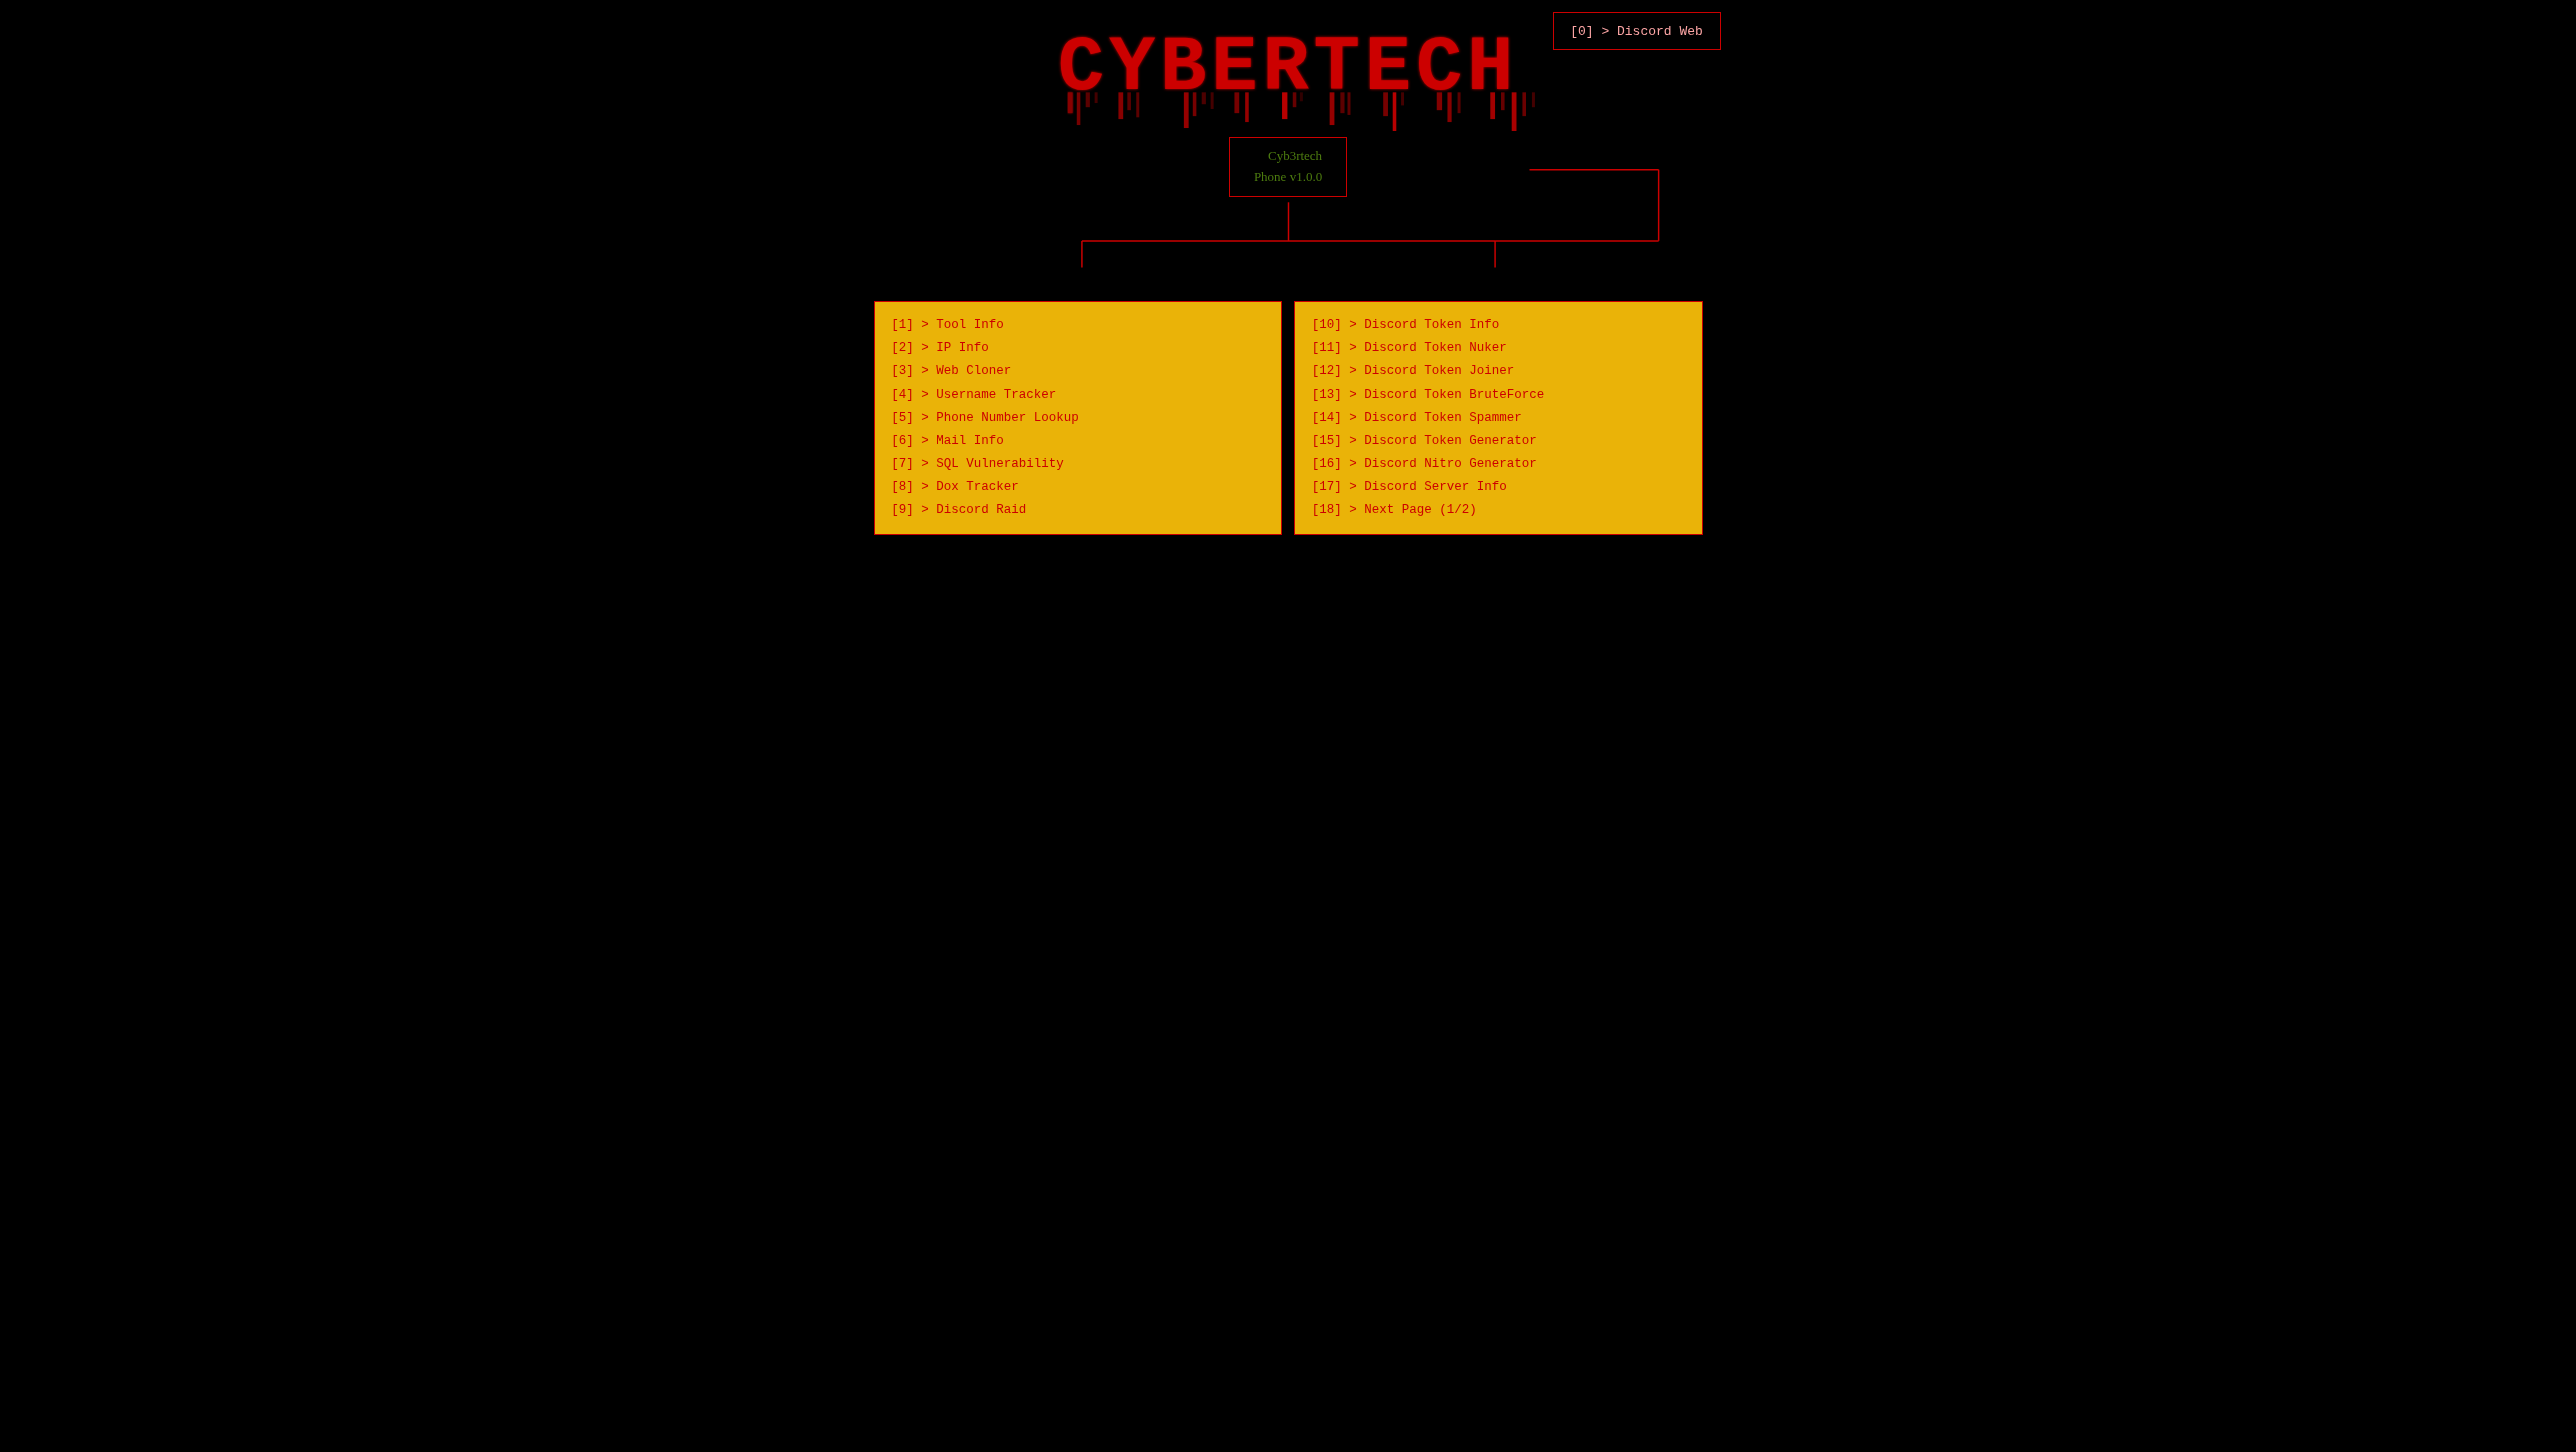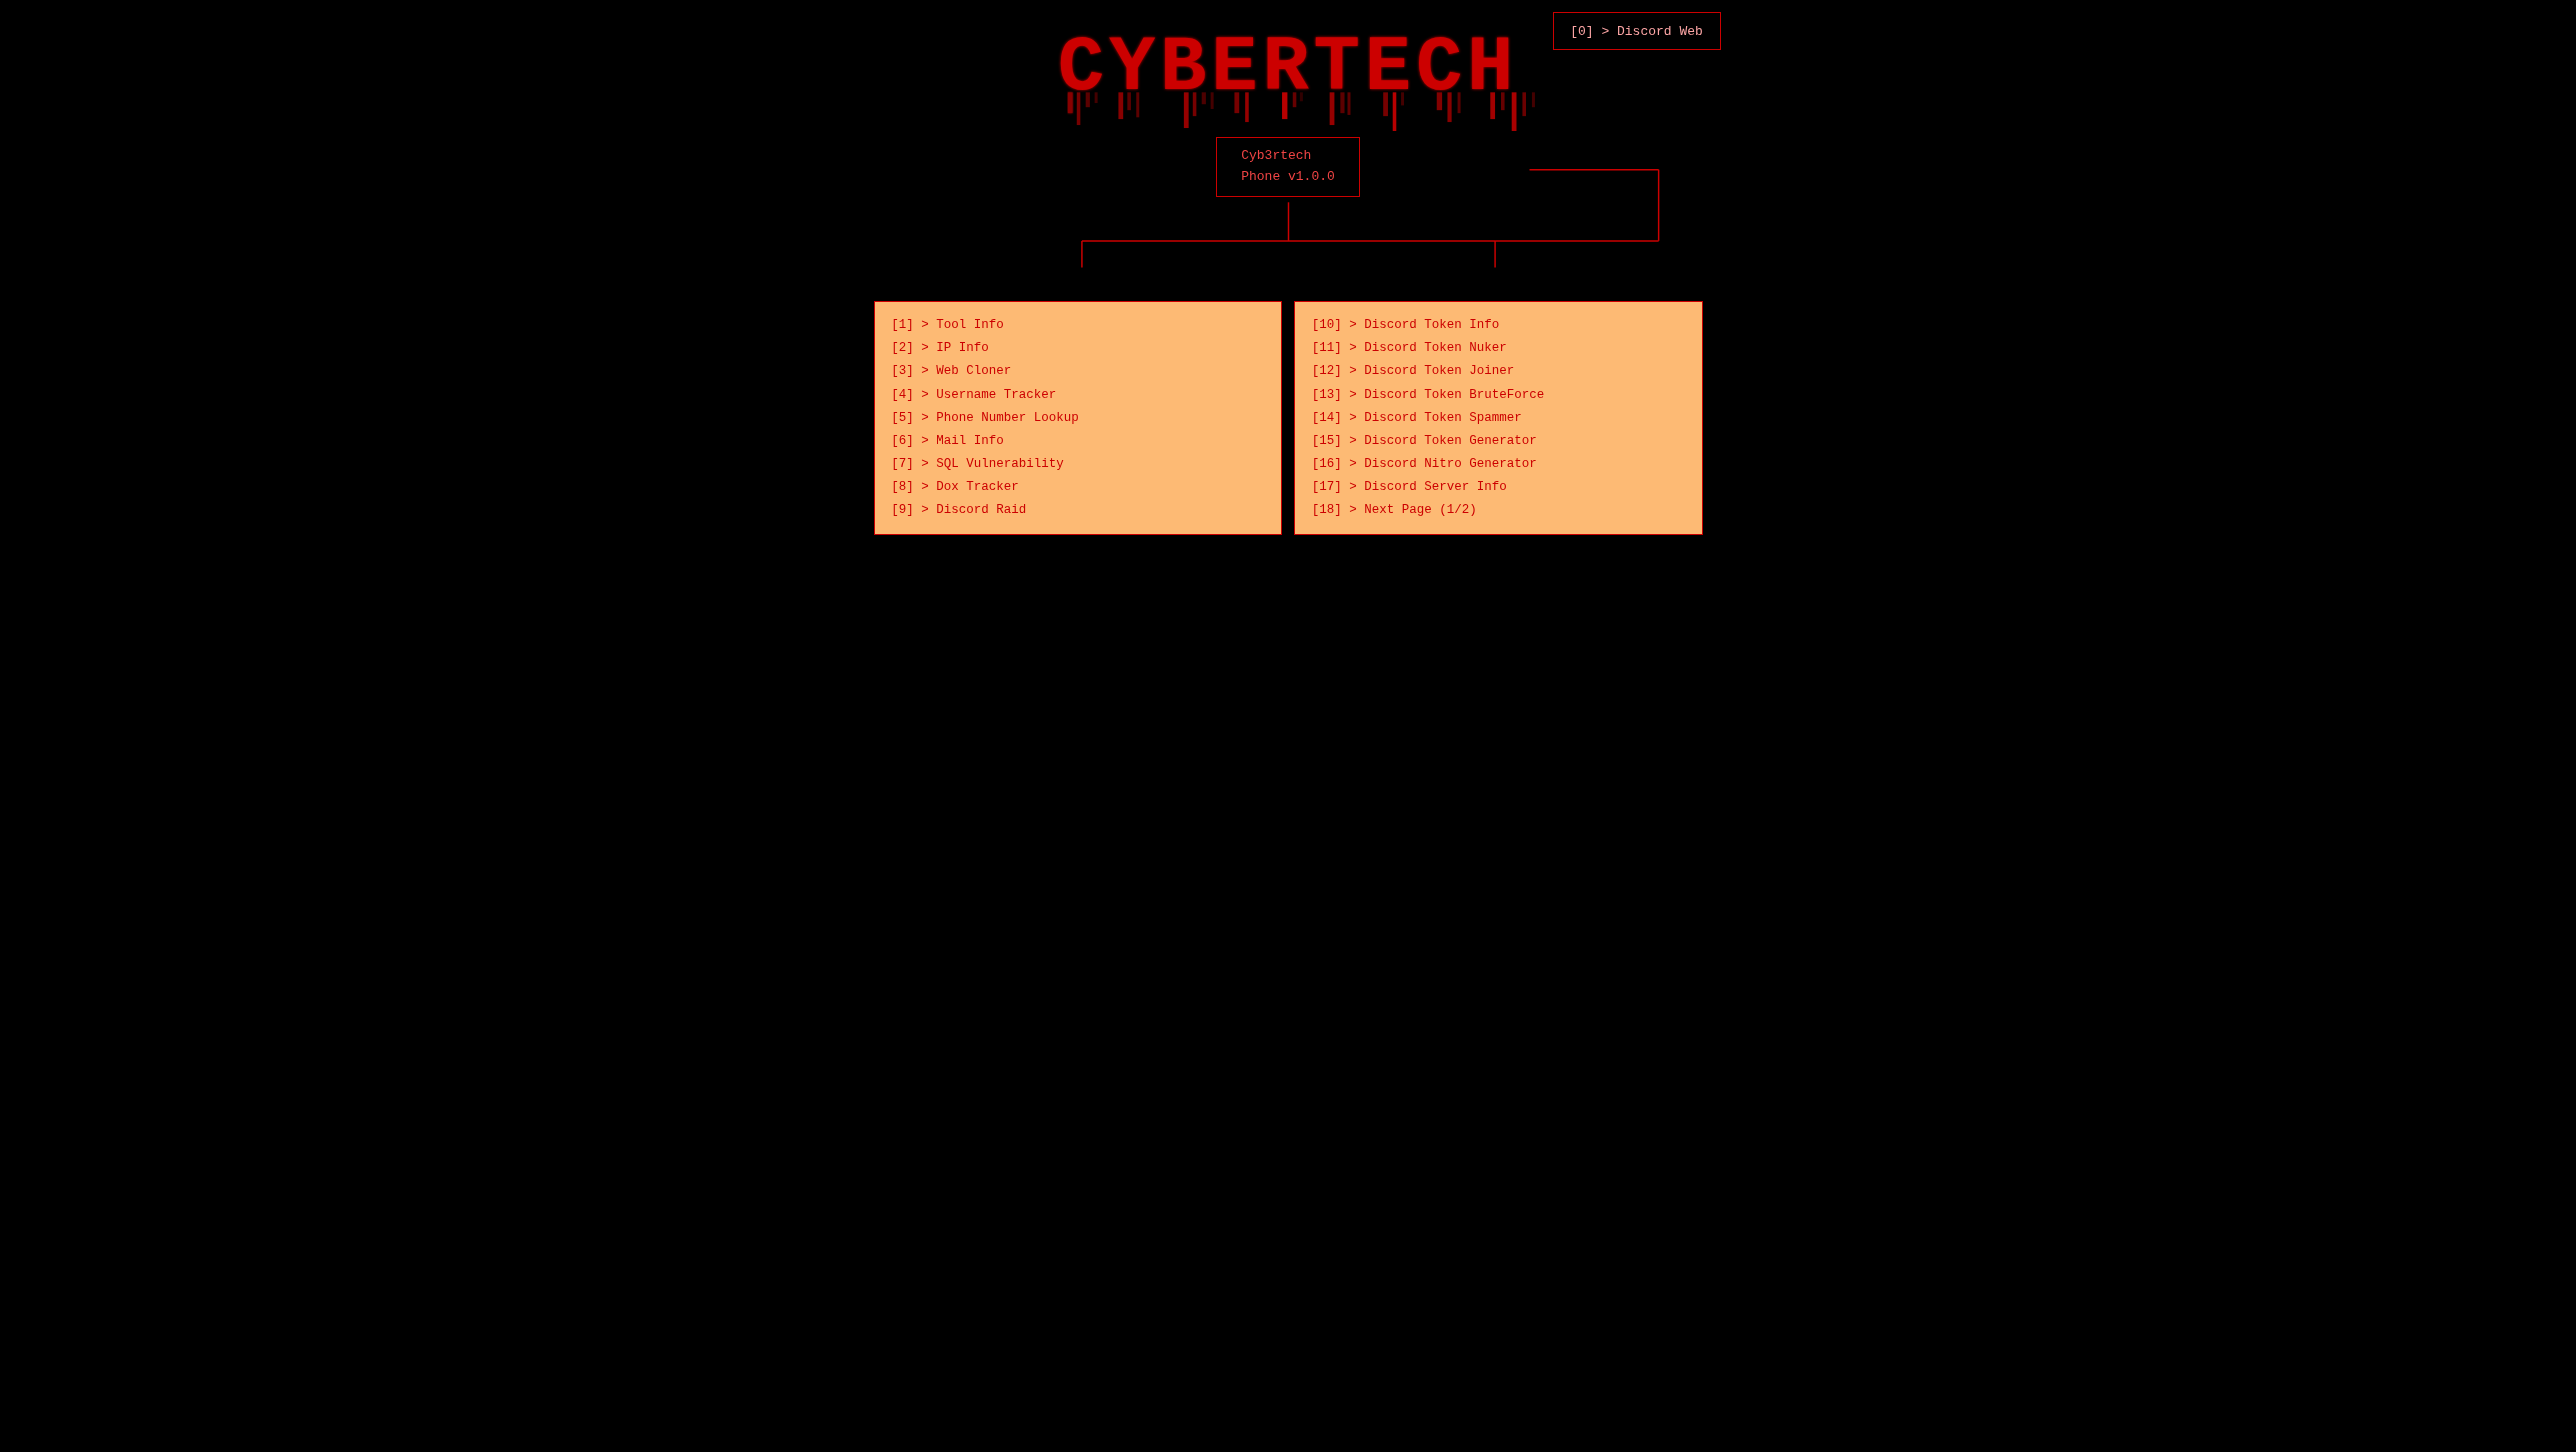--- a/index.html
+++ b/index.html
@@ -24,42 +24,43 @@
       padding-top: 12px;
       margin-bottom: 6px;
       position: relative;
       height: 131px;
     }
 
     
     .root-node {
       border: 1.2px solid #cc0000;
       padding: 8.3px 24px;
-      text-align: left;
+      text-align: right;
       font-size: 13px;
       line-height: 1.6;
-      color: #ef4444;
+      color: #4d7c0f;
       background: #000;
+      font-family: Liberation Serif, serif;
     }
 
     
     .menu-row {
       width: 100%;
       display: flex;
       justify-content: space-between;
       align-items: flex-start;
       gap: 12px;
       padding: 0 18px;
       position: relative;
     }
 
     .menu-box {
       border: 1.2px solid #cc0000;
       padding: 12px 16.7px;
-      background: #fdba74;
+      background: #eab308;
       flex: 1;
     }
 
     .menu-item {
       font-size: 12.5px;
       line-height: 1.85;
       color: #cc0000;
       white-space: nowrap;
       font-family: 'Courier New', Courier, monospace;
     }

